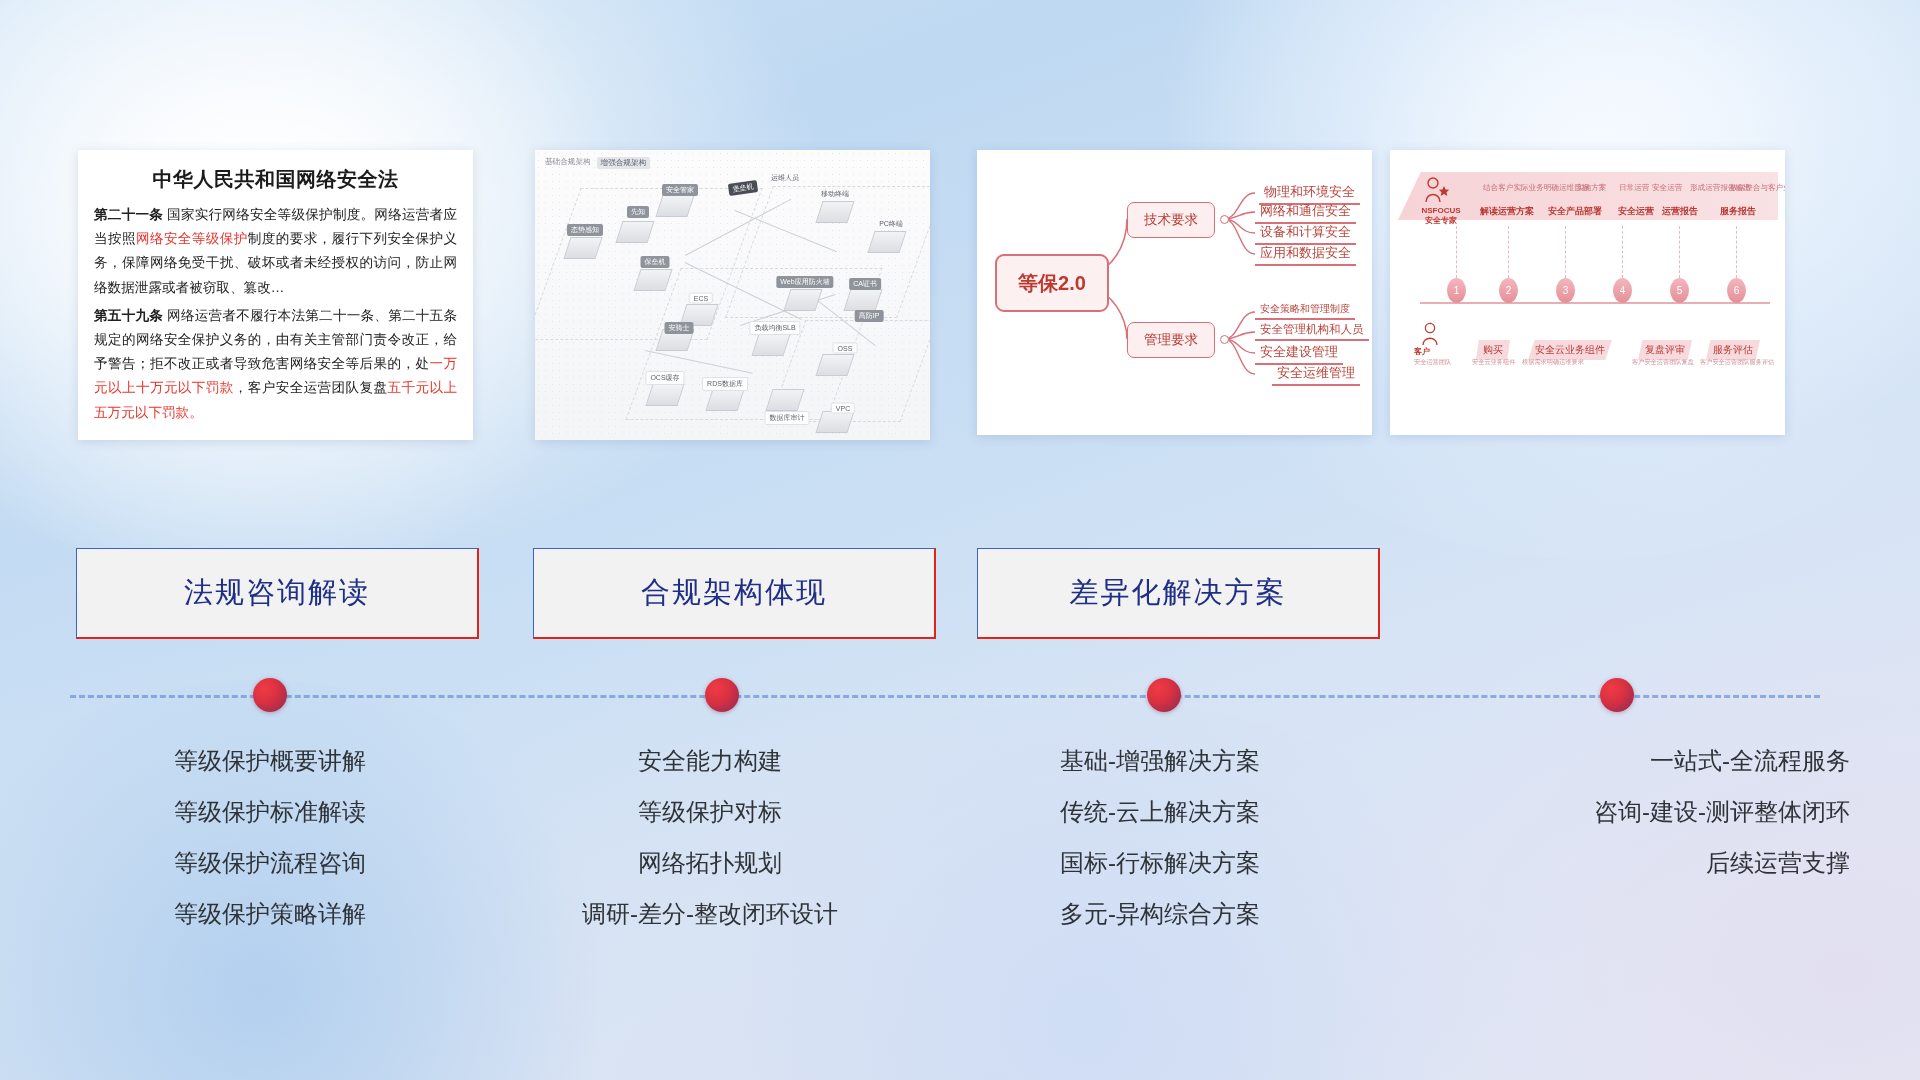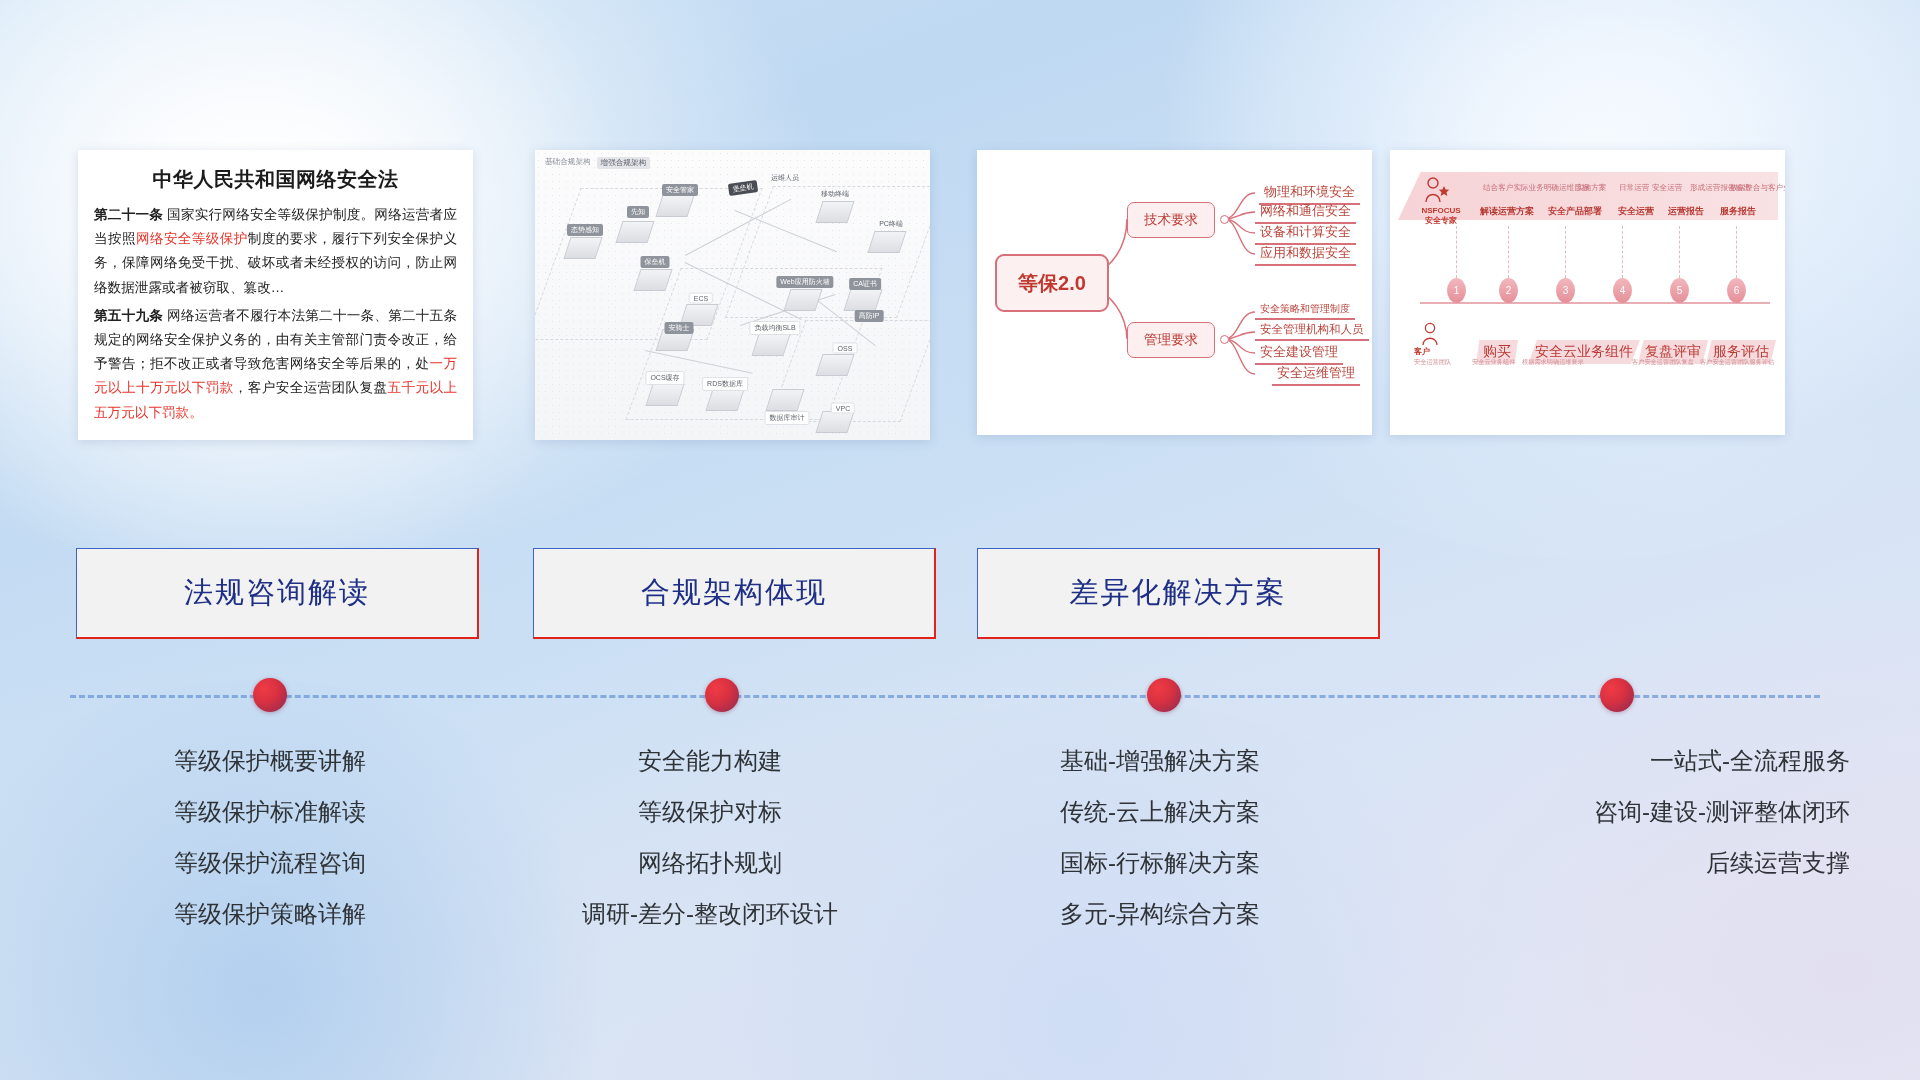--- a/index.html
+++ b/index.html
@@ -82,21 +82,21 @@
     clip-path:polygon(6% 0,100% 0,100% 100%,0 100%);}
   .nf-expert{position:absolute;left:22px;top:28px;width:58px;text-align:center;color:#c0392f;
     font-size:8px;line-height:1.25;font-weight:bold;}
   .nf-top{position:absolute;font-size:7.6px;color:#c8707a;white-space:nowrap;}
   .nf-main{position:absolute;font-size:9px;color:#b93b34;font-weight:bold;white-space:nowrap;}
   .nf-line{position:absolute;left:30px;top:152px;width:350px;height:1.5px;background:#e8aeb4;}
   .nf-dot{position:absolute;width:19px;height:25px;border-radius:50%;
     background:linear-gradient(180deg,#f3b7bd,#e58f98);color:#fff;font-size:10px;
     display:flex;align-items:center;justify-content:center;top:128px;}
   .nf-stem{position:absolute;width:1px;border-left:1px dashed #eab9be;}
-  .nf-badge{position:absolute;background:#f7dadd;color:#b93b34;font-size:14px;padding:3px 7px;
+  .nf-badge{position:absolute;background:#f7dadd;color:#b93b34;font-size:10px;padding:3px 7px;
     clip-path:polygon(8% 0,100% 0,92% 100%,0 100%);}
   .nf-cap{position:absolute;font-size:6.2px;color:#cf8d95;white-space:nowrap;}
   .nf-cust{position:absolute;left:24px;top:178px;text-align:center;color:#c0392f;font-size:8px;}
 
   
   .btnrow{position:absolute;top:548px;left:0;width:1920px;height:90px;}
   .btn{position:absolute;top:0;height:88px;background:#f2f2f2;
     border-top:1px solid #3d63c4;border-left:1px solid #3d63c4;
     border-right:2px solid #e2231a;border-bottom:2px solid #e2231a;
     display:flex;align-items:center;justify-content:center;
@@ -285,21 +285,21 @@
       <div class="nf-top" style="left:93px;top:33px;">结合客户实际业务明确运维目标</div>
       <div class="nf-top" style="left:186px;top:33px;">实施方案</div>
       <div class="nf-top" style="left:229px;top:33px;">日常运营</div>
       <div class="nf-top" style="left:262px;top:33px;">安全运营</div>
       <div class="nf-top" style="left:300px;top:33px;">形成运营报告输出</div>
       <div class="nf-top" style="left:340px;top:33px;">数据整合与客户业务对接落地</div>
 
       <div class="nf-main" style="left:90px;top:55px;">解读运营方案</div>
       <div class="nf-main" style="left:158px;top:55px;">安全产品部署</div>
       <div class="nf-main" style="left:228px;top:55px;">安全运营</div>
-      <div class="nf-main" style="left:278px;top:55px;text-align:center;">运营报告</div>
+      <div class="nf-main" style="left:272px;top:55px;text-align:center;">运营报告</div>
       <div class="nf-main" style="left:330px;top:55px;">服务报告</div>
 
       <div class="nf-stem" style="left:66px;top:76px;height:52px;"></div>
       <div class="nf-stem" style="left:118px;top:76px;height:52px;"></div>
       <div class="nf-stem" style="left:175px;top:76px;height:52px;"></div>
       <div class="nf-stem" style="left:232px;top:76px;height:52px;"></div>
       <div class="nf-stem" style="left:289px;top:76px;height:52px;"></div>
       <div class="nf-stem" style="left:346px;top:76px;height:52px;"></div>
 
       <div class="nf-line"></div>

